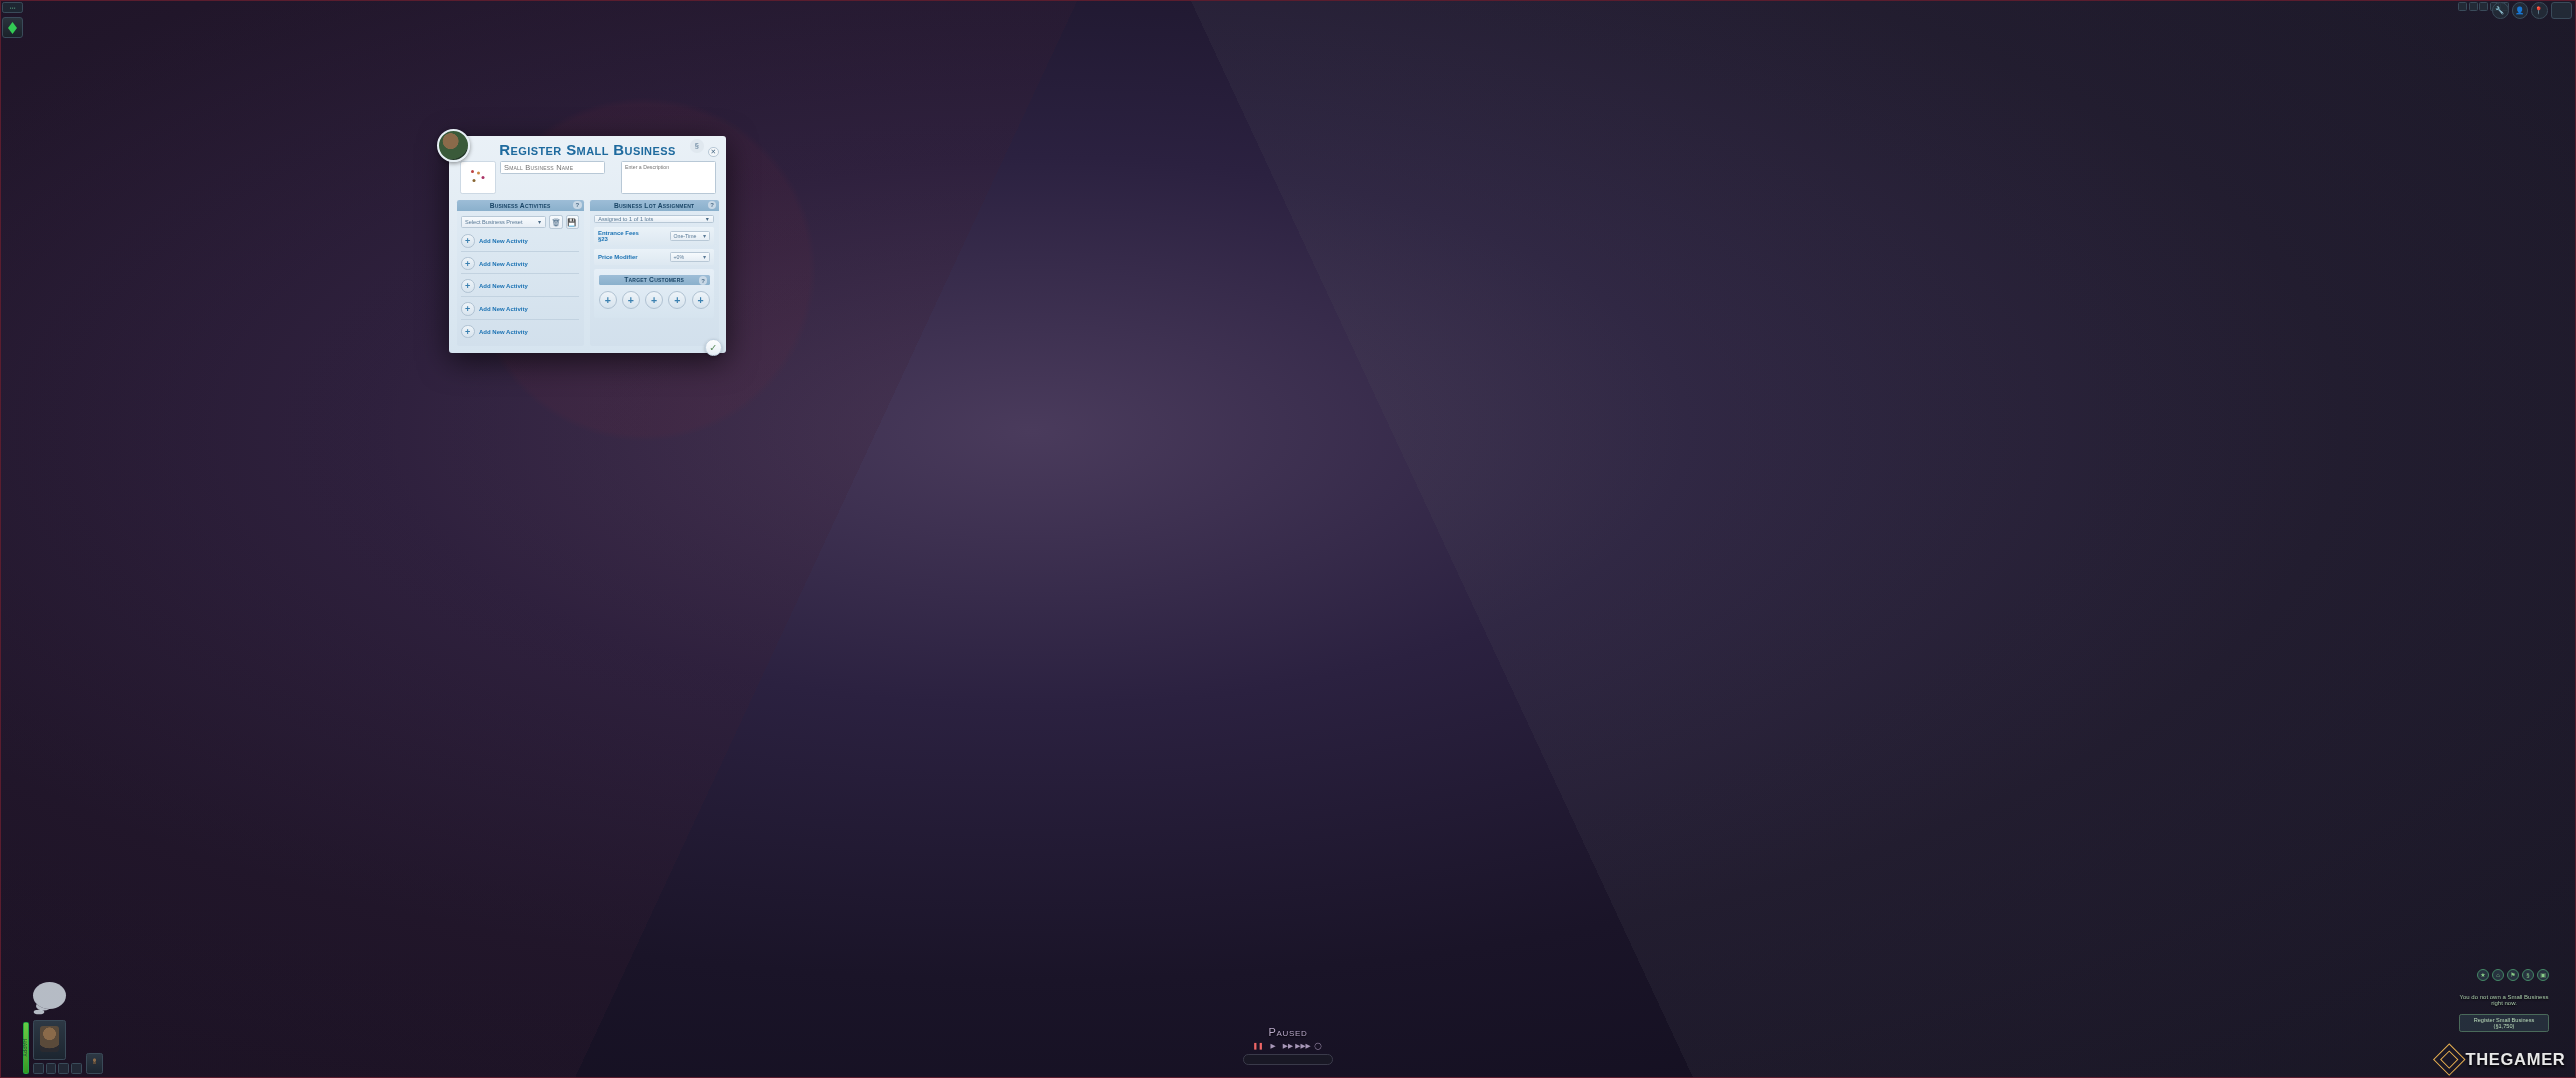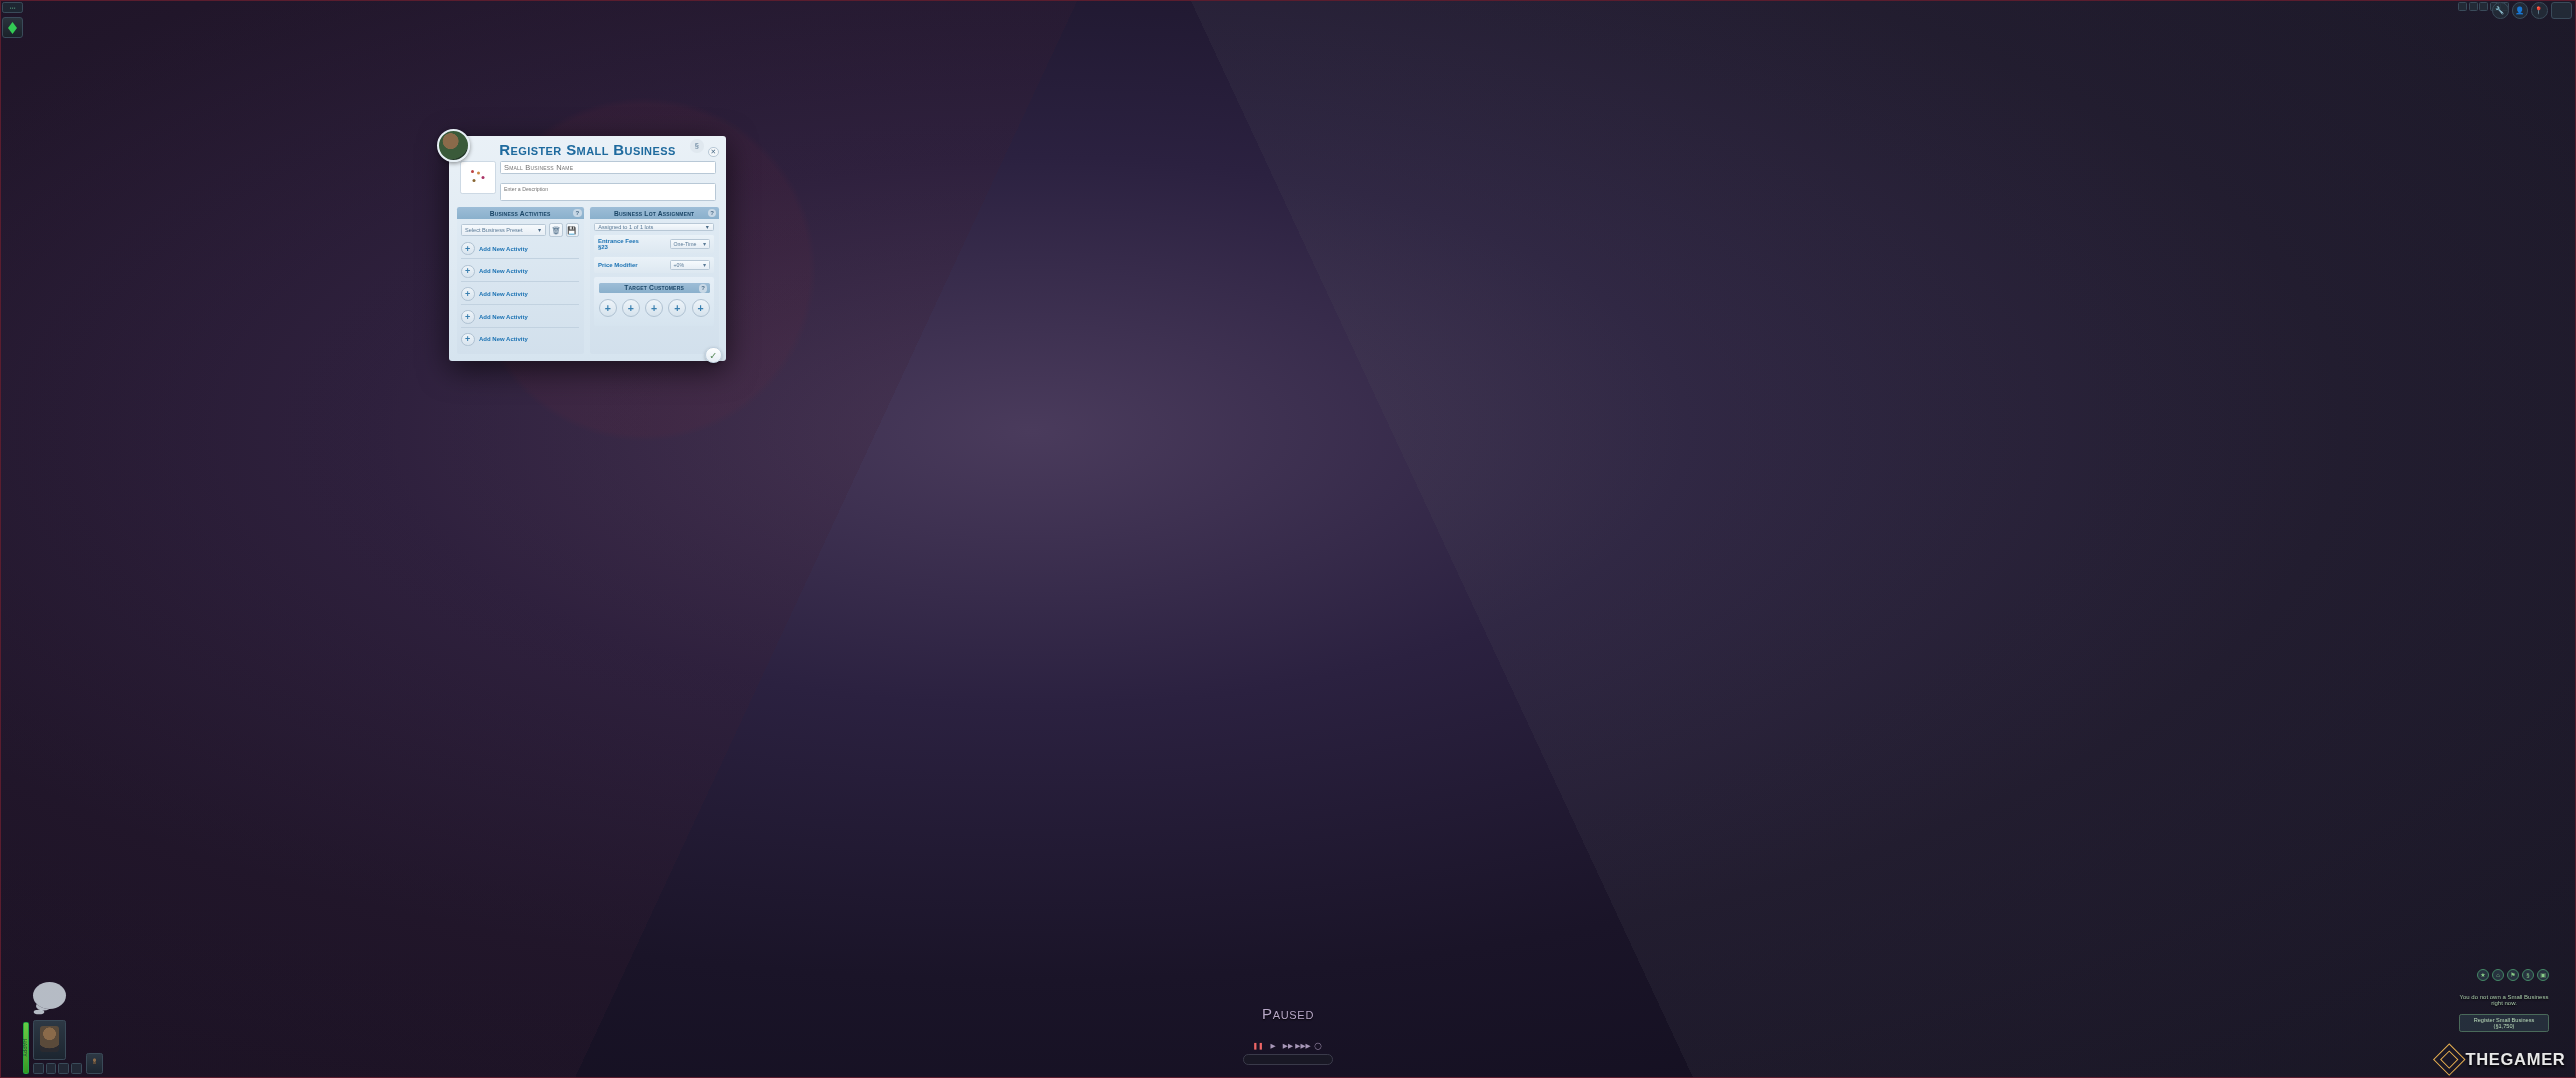--- a/index.html
+++ b/index.html
@@ -58,21 +58,21 @@
   }
   .currency-icon {
     position:absolute; top:3px; right:22.5px; width:13.5px; height:13.5px; border-radius:50%;
     background:#e0e8ef; display:flex; align-items:center; justify-content:center; font-size:7.5px; color:#7a94aa; font-weight:bold;
   }
 
   .head-row { display:flex; gap:4.5px; padding:0 3px 6px 3px; }
   .icon-frame { width:36px; height:33px; border:1.5px solid #cdd9e4; border-radius:2.2px; background:#fff; display:flex; align-items:center; justify-content:center; }
   .icon-frame .palette { width:22.5px;height:22.5px;border-radius:50%;background:radial-gradient(circle at 45% 45%,#f6a a 0 40%,#e88 42% 70%,#d66 72%); position:relative; }
   .icon-frame .palette::after{content:"";position:absolute;top:4.5px;left:4.5px;width:3px;height:3px;background:#b44;border-radius:50%;box-shadow:6px 1.5px 0 #c84,10.5px 6px 0 #a36,1.5px 9px 0 #863;}
-  .name-col { flex:1; display:flex; flex-direction:column; gap:9px; }
+  .name-col { flex:1; display:flex; flex-direction:row; gap:16px; }
   .name-input {
     height:13.5px; border:0.7px solid #b8c8d6; border-radius:1.5px; background:#fff;
     padding:0 3px; font-family:inherit; font-variant:small-caps; font-size:7.5px; color:#3a5a78; letter-spacing:0.2px;
   }
   .desc-input {
     flex:1; min-height:16.5px; border:0.7px solid #b8c8d6; border-radius:1.5px; background:#fff;
     padding:2.2px 3px; font-family:inherit; font-size:5.2px; color:#8a9aac; resize:none;
   }
 
   .columns { display:flex; gap:6px; }
@@ -129,21 +129,21 @@
   }
 
   .confirm-btn {
     position:absolute; bottom:-2.2px; right:4.5px; width:16.5px; height:16.5px; border-radius:50%;
     background:linear-gradient(#fdfefe,#e7eef5); border:1.5px solid #c0d0de; box-shadow:0 1.5px 3.7px rgba(0,0,0,.25);
     display:flex; align-items:center; justify-content:center; color:#5a8a5a; font-size:9.7px; cursor:pointer;
   }
 
   
   .paused-wrap { position:absolute; left:50%; transform:translateX(-50%); bottom:13.5px; text-align:center; }
-  .paused-label { font-variant:small-caps; font-size:15px; color:#b8a8c8; letter-spacing:0.7px; margin-bottom:19px; text-shadow:0 0.7px 1.5px #000; }
+  .paused-label { font-variant:small-caps; font-size:11px; color:#b8a8c8; letter-spacing:0.7px; margin-bottom:3px; text-shadow:0 0.7px 1.5px #000; }
   .play-controls { display:flex; gap:4.5px; justify-content:center; margin-bottom:3px; }
   .pc { width:10.5px; height:10.5px; display:flex; align-items:center; justify-content:center; color:#a898b8; font-size:6.7px; }
   .pc.active{ color:#e66; }
   .time-bar { width:90px; height:10.5px; background:#1a1a26cc; border:0.7px solid #3a3a4a; border-radius:5.2px; }
 
   
   .hud-bl { position:absolute; left:22.5px; bottom:4.5px; display:flex; align-items:flex-end; gap:4.5px; }
   .need-bar { width:6px; height:52px; background:linear-gradient(#6c4,#5a3 60%,#392 100%); border:0.7px solid #2a4; border-radius:1.5px; writing-mode:vertical-rl; font-size:5.2px; color:#143; text-align:center; }
   .portrait { width:33px; height:40px; background:linear-gradient(#2d3844,#1c2530); border:0.7px solid #3a4a58; border-radius:2.2px; position:relative; }
   .portrait::after{content:"";position:absolute;inset:4.5px 6px 7.5px 6px;background:radial-gradient(circle at 50% 30%,#8a6a4a 0 30%,#5a4a3a 32% 70%,#2a2a30 72%);border-radius:3px;}

